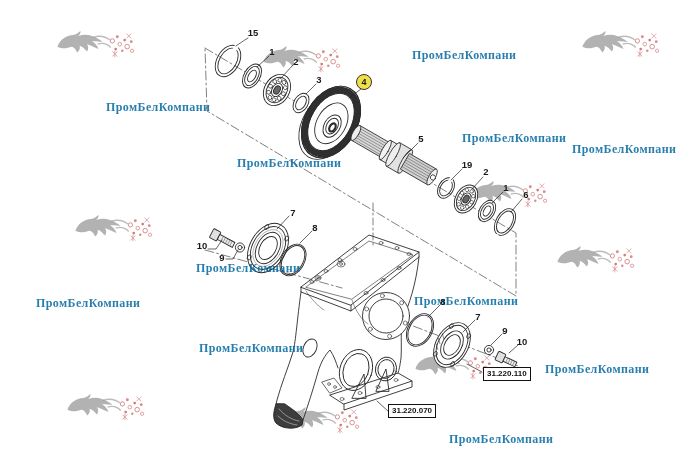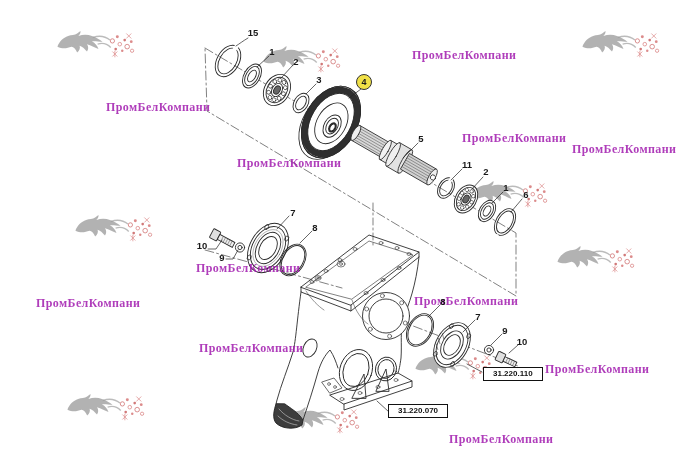--- a/index.html
+++ b/index.html
@@ -3,32 +3,32 @@
 <meta charset="utf-8">
 <style>
   html,body{margin:0;padding:0;}
   body{width:700px;height:465px;background:#ffffff;overflow:hidden;
        font-family:"Liberation Sans",sans-serif;position:relative;}
   .stage{position:absolute;inset:0;width:700px;height:465px;}
   .layer{position:absolute;inset:0;pointer-events:none;}
   svg.art{position:absolute;inset:0;}
   
   .wm{position:absolute;font-family:"Liberation Serif","DejaVu Serif",serif;
-      font-size:12px;font-weight:bold;color:#a21caf;letter-spacing:.4px;
+      font-size:12px;font-weight:bold;color:#0369a1;letter-spacing:.4px;
       white-space:nowrap;opacity:.85;}
   
   .logo{position:absolute;width:82px;height:38px;opacity:.85;}
   
   .co{position:absolute;transform:translate(-50%,-50%);font-size:9.5px;
       font-weight:bold;color:#1a1a1a;line-height:1;}
   .co.badge{width:14px;height:14px;border-radius:50%;border:1px solid #333;
       display:flex;align-items:center;justify-content:center;font-size:9px;}
   
   .refbox{position:absolute;border:1.5px solid #111;background:#fff;
-      font-size:8px;font-weight:bold;color:#111;padding:1px 9px;line-height:1.2;}
+      font-size:8px;font-weight:bold;color:#111;padding:1px 3px;line-height:1.2;}
 </style>
 </head>
 <body>
 
 <div class="stage">
 
   <svg width="0" height="0" style="position:absolute">
     <defs>
       <symbol id="catlogo" viewBox="0 0 100 46">
         <path fill="#8e8e8e" opacity=".8" d="M3,25 C5,19 10,14 16,12 C20,10.5 24,11 27,9
@@ -356,21 +356,21 @@
     <div class="wm" style="left:545px;top:362px">ПромБелКомпани</div>
     <div class="wm" style="left:449px;top:432px">ПромБелКомпани</div>
   </div>
 
   <div class="co" style="left:253px;top:33px">15</div>
   <div class="co" style="left:272px;top:52px">1</div>
   <div class="co" style="left:296px;top:62px">2</div>
   <div class="co" style="left:319px;top:80px">3</div>
   <div class="co badge" style="left:364px;top:82px;background:#f0e047">4</div>
   <div class="co" style="left:421px;top:139px">5</div>
-  <div class="co" style="left:467px;top:165px">11</div>
+  <div class="co" style="left:467px;top:165px">19</div>
   <div class="co" style="left:486px;top:172px">2</div>
   <div class="co" style="left:506px;top:188px">1</div>
   <div class="co" style="left:526px;top:195px">6</div>
   <div class="co" style="left:202px;top:246px">10</div>
   <div class="co" style="left:222px;top:258px">9</div>
   <div class="co" style="left:293px;top:213px">7</div>
   <div class="co" style="left:315px;top:228px">8</div>
   <div class="co" style="left:443px;top:302px">8</div>
   <div class="co" style="left:478px;top:317px">7</div>
   <div class="co" style="left:505px;top:331px">9</div>

